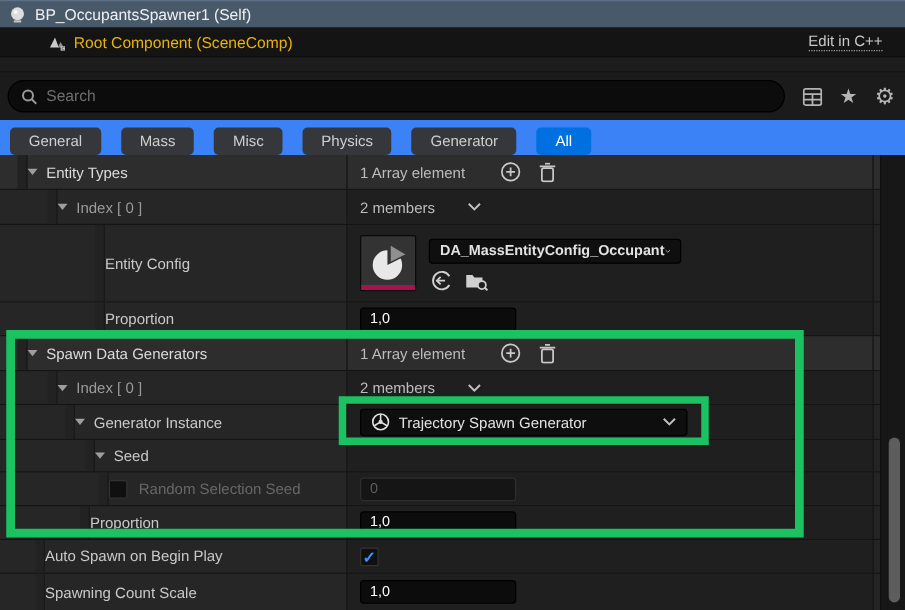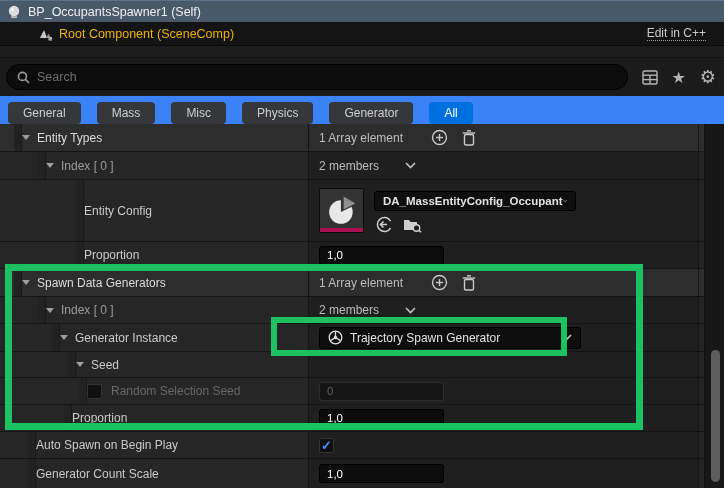--- a/index.html
+++ b/index.html
@@ -32,21 +32,21 @@
   
   .tabs { display:flex; align-items:flex-end; gap:16px; height:28px; padding:0 8px; background:#3b82f6; }
   .tab { height:22px; padding:0 15px; display:flex; align-items:center; background:#35373a;
          border-radius:4px; color:#cfcfcf; font-size:12px; cursor:pointer; }
   .tab.active { background:#0070e0; color:#fff; }
 
   
   .grid { position:relative; width:724px; background:#1f1f1f; }
   .row { display:flex; align-items:stretch; border-bottom:1px solid #141414; }
   .cell { display:flex; align-items:center; }
-  .name { width:309px; background:#262626; border-right:1px solid #141414; position:relative; }
+  .name { width:278px; background:#262626; border-right:1px solid #141414; position:relative; }
   .name .g0 { align-self:stretch; width:8px; border-right:1px solid #191919; background:#222; flex:none; }
   .row.cat .name, .row.cat .value, .row.cat .reset { background:#2d2d2d; }
   .value { flex:1; background:#1f1f1f; padding-left:10px; }
   .reset { width:26px; background:#242424; border-left:1px solid #141414; justify-content:center; }
   .lbl { color:#c9c9c9; }
   .lbl.cat { color:#dcdcdc; }
   .lbl.dim { color:#9b9b9b; }
   .lbl.disabled { color:#676767; }
   .tri { width:0; height:0; border-left:4px solid transparent; border-right:4px solid transparent;
          border-top:5px solid #9e9e9e; margin-right:7px; flex:none; }
@@ -363,21 +363,21 @@
         <span class="checkbox">
           <span class="mark">✓</span>
         </span>
       </div>
       <div class="cell reset"></div>
     </div>
 
     <div class="row" style="height:29px; border-bottom:none">
       <div class="cell name ind-plain">
           <i class="g0"></i>
-        <span class="lbl">Generator Count Scale</span>
+        <span class="lbl">Spawning Count Scale</span>
       </div>
       <div class="cell value">
         <input class="num" value="1,0" style="">
       </div>
       <div class="cell reset"></div>
     </div>
 
   </div>
 
   <div class="scrollstrip">

